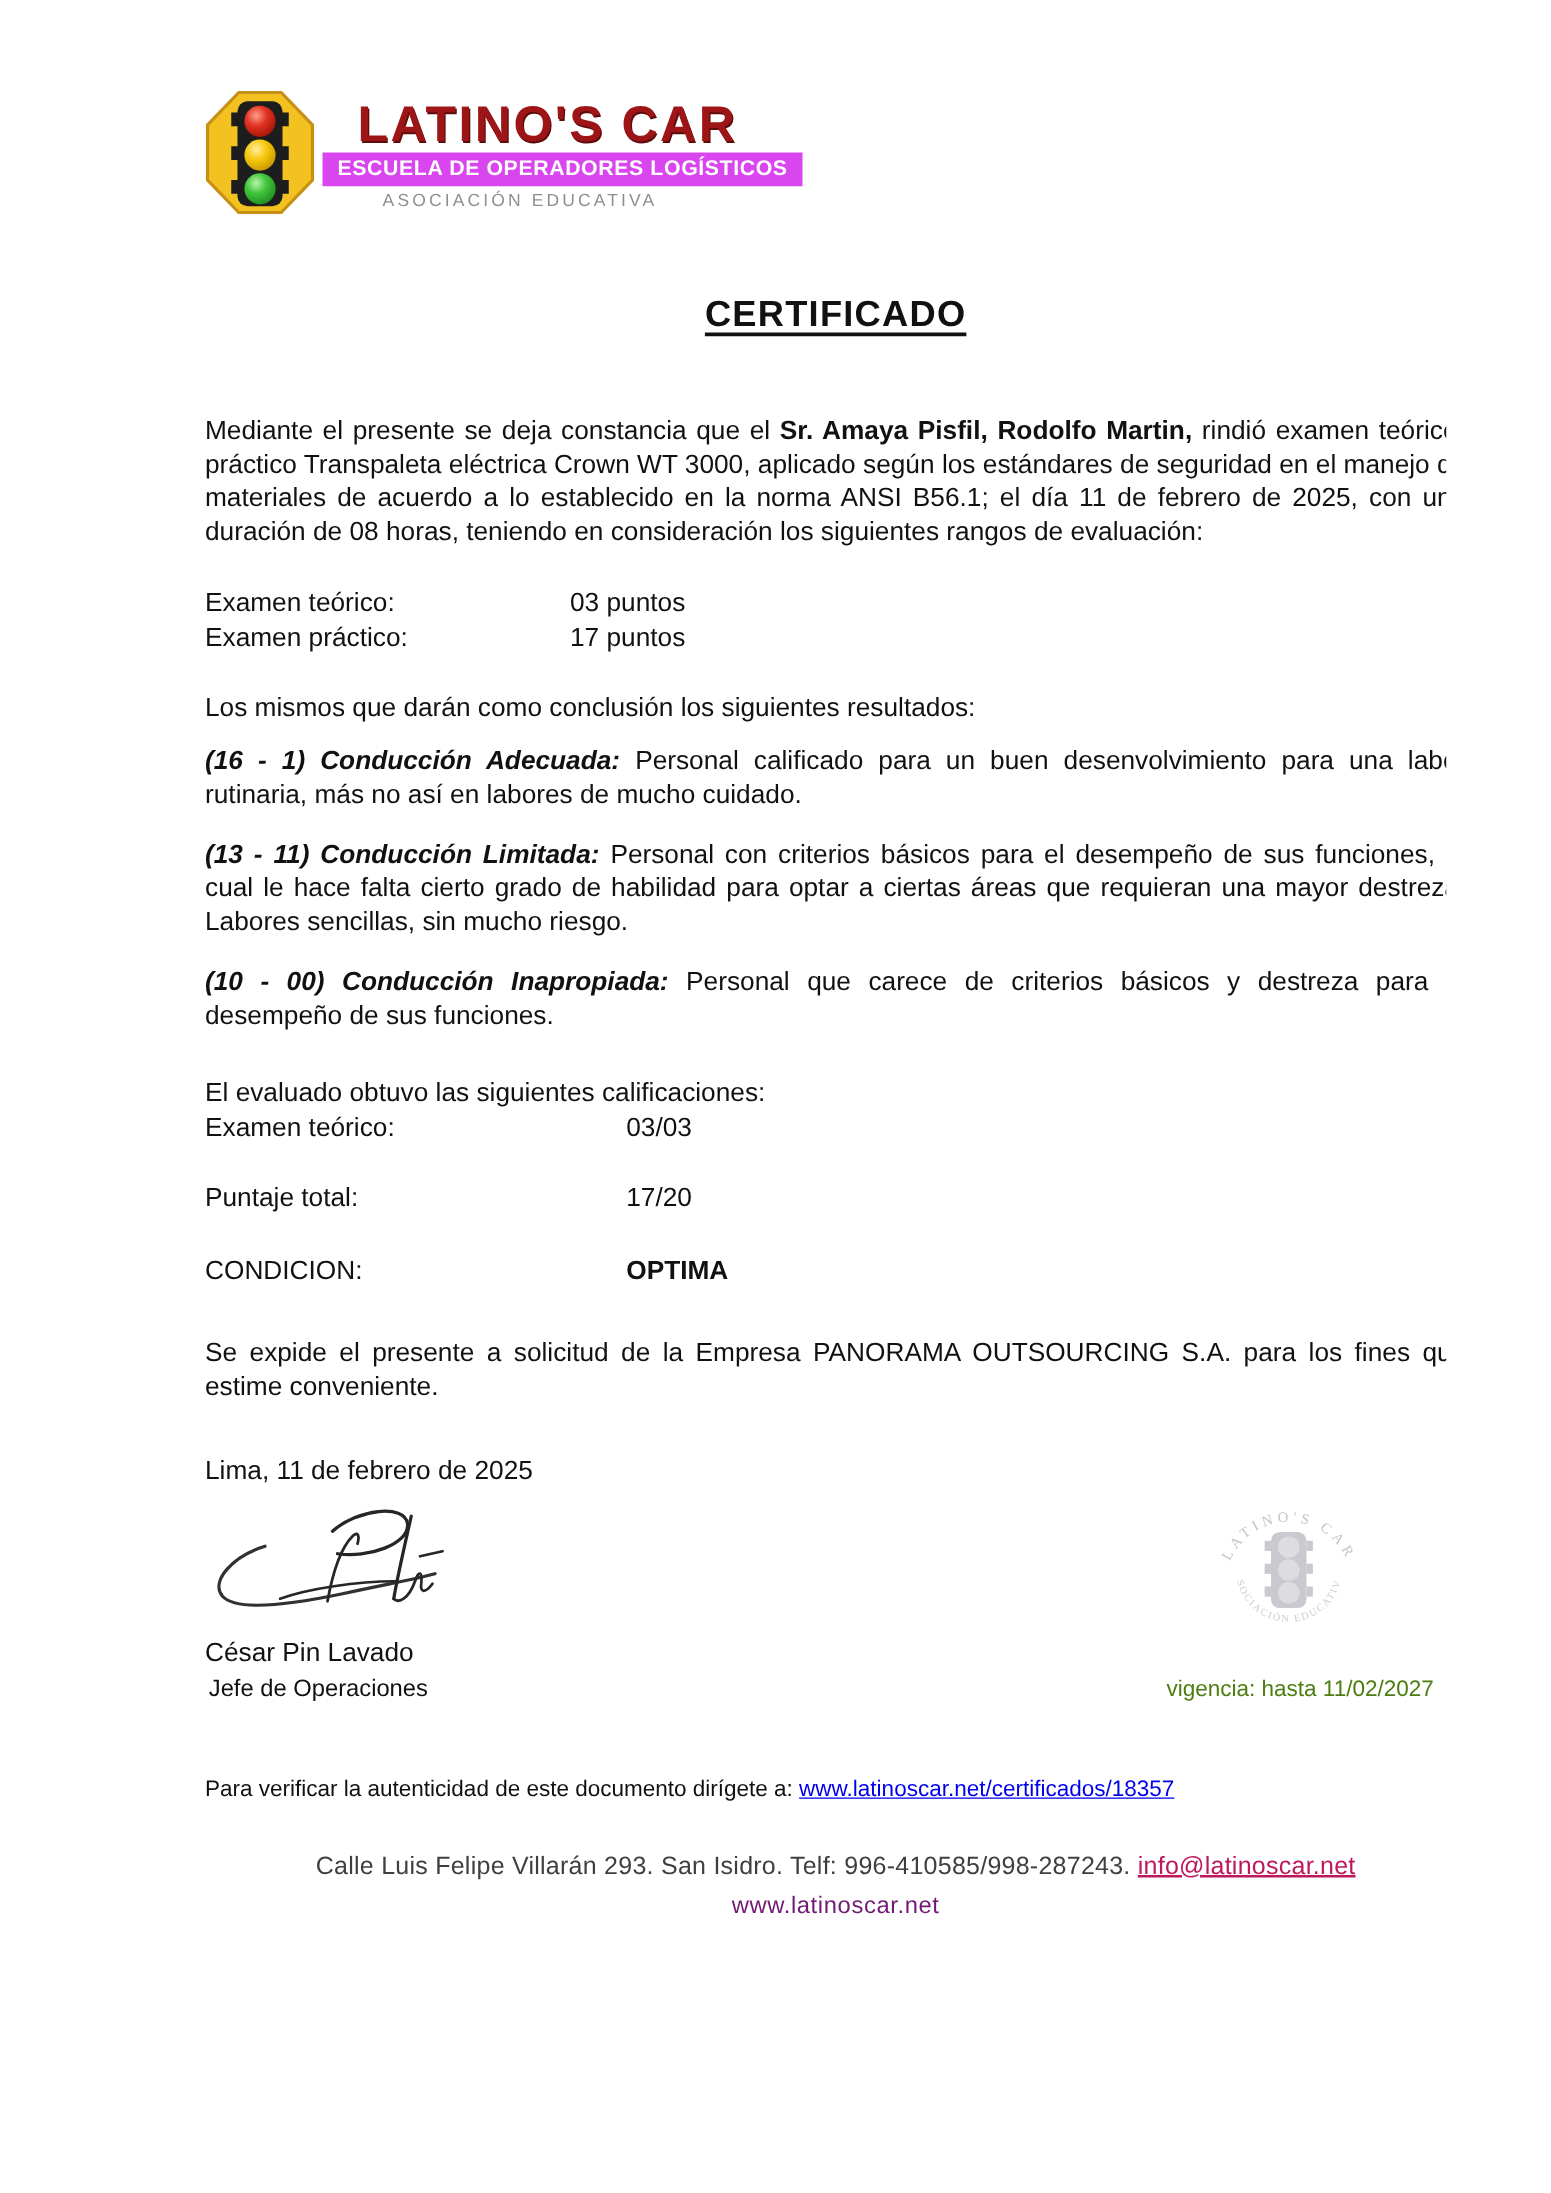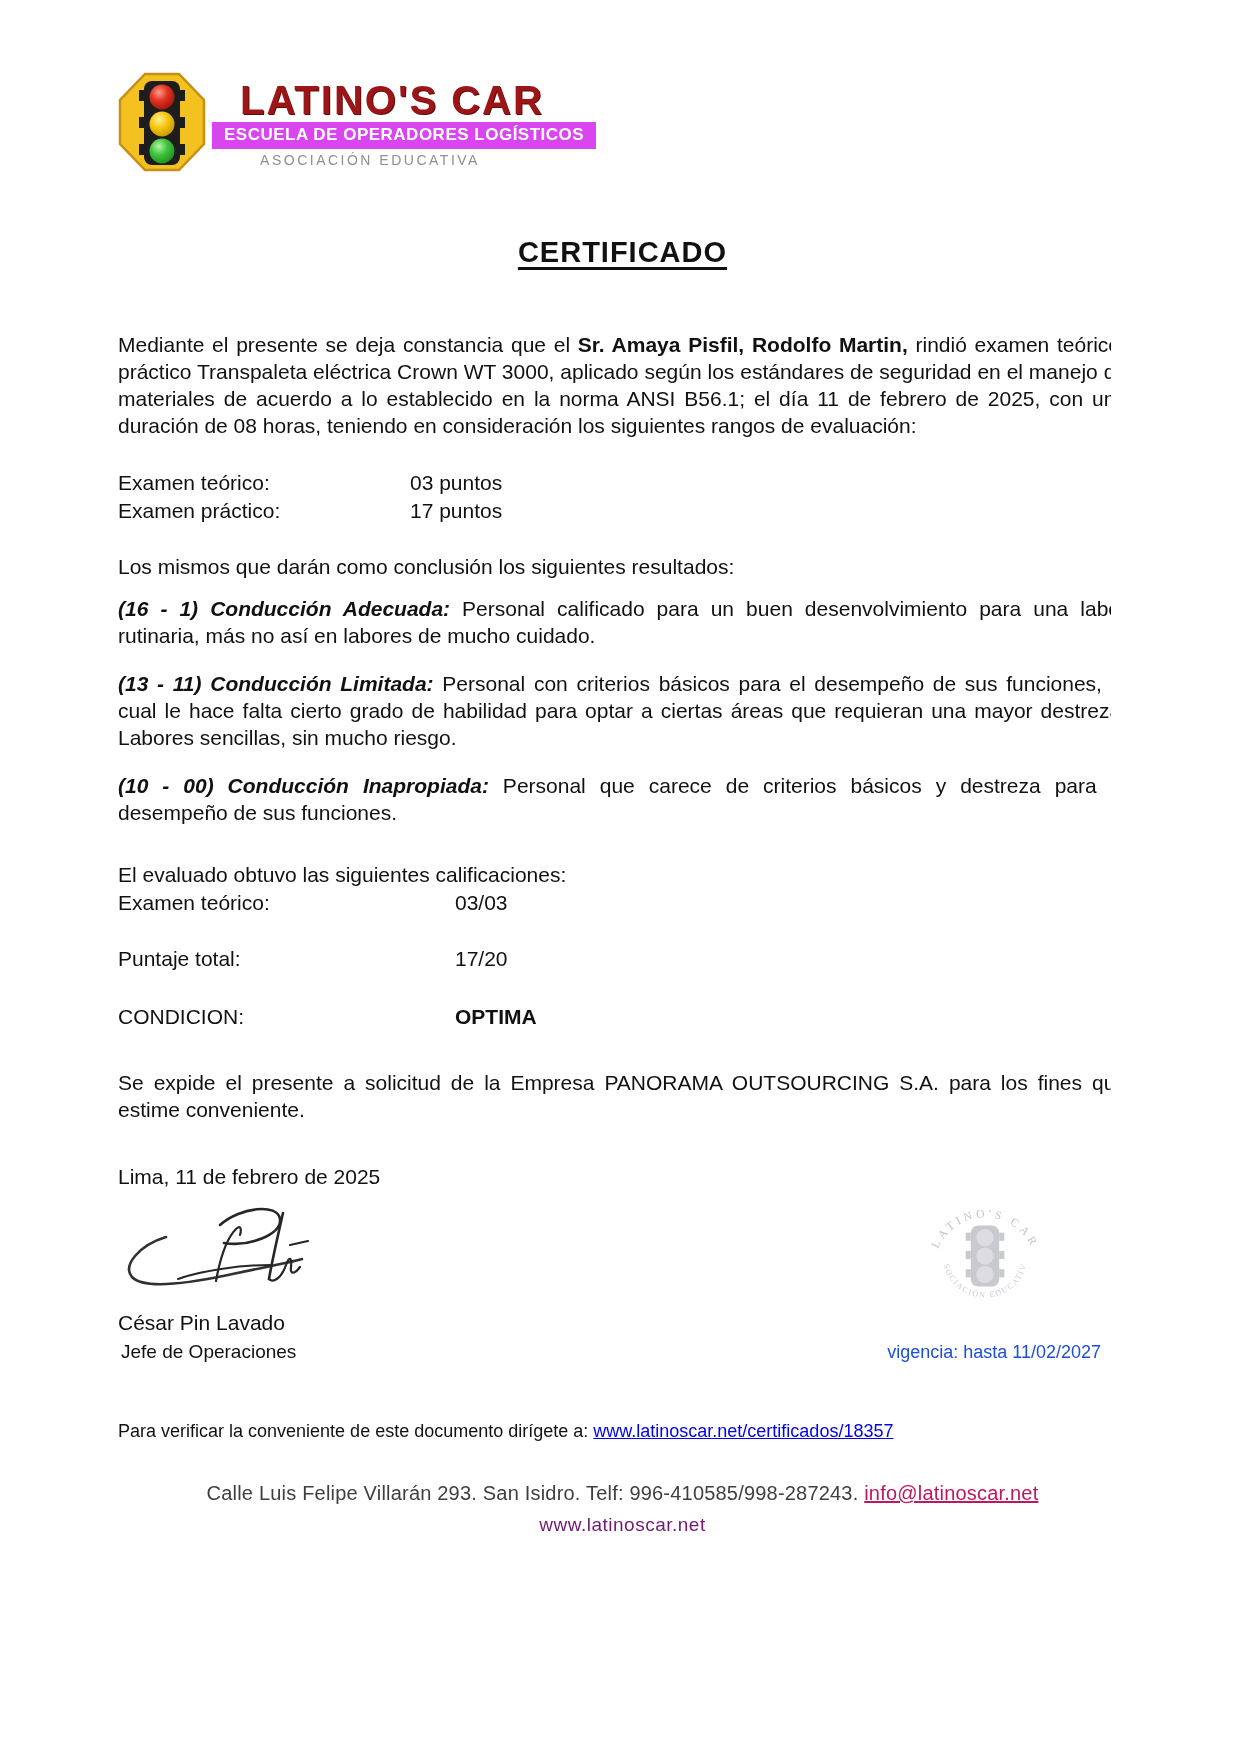--- a/index.html
+++ b/index.html
@@ -3,20 +3,21 @@
 <meta charset="utf-8">
 <style>
   html,body{margin:0;padding:0;background:#ffffff;}
   .page{
     position:relative;
     width:1111px;height:1754px;
     background:#ffffff;
     font-family:"Liberation Sans", sans-serif;
     color:#111111;
     overflow:hidden;
+    margin-left:46px;
   }
   .content{position:absolute;left:118px;top:0;width:1009px;}
 
   
   .logo{display:flex;align-items:flex-start;margin-top:72px;height:100px;}
   .logo-svg{width:88px;height:100px;flex:0 0 auto;}
   .logo-text{margin-left:6px;padding-top:8px;}
   .logo-title{
     font-weight:900;font-size:40px;line-height:40px;letter-spacing:2px;
     color:#9e1517;padding-left:28px;white-space:nowrap;
@@ -59,21 +60,21 @@
   .issue-para{margin-top:38px;}
   .date-line{margin-top:42px;font-size:21px;}
 
   
   .sign-area{position:relative;height:118px;margin-top:4px;}
   .signature-svg{position:absolute;left:2px;top:2px;width:210px;height:110px;}
   .stamp-svg{position:absolute;right:76px;top:-4px;width:132px;height:132px;opacity:.85;}
   .signer-name{font-size:21px;margin-top:0;}
   .signer-line2{display:flex;justify-content:space-between;align-items:baseline;margin-top:6px;}
   .signer-role{font-size:19px;padding-left:3px;}
-  .validity{font-size:18px;padding-right:26px;color:#1d4ed8;}
+  .validity{font-size:18px;padding-right:26px;color:#4d7c0f;}
 
   
   .verify{margin-top:58px;font-size:18px;}
   .verify a{color:#0000ee;text-decoration:underline;}
   .footer{margin-top:40px;text-align:center;font-size:20px;color:#3f3f3f;letter-spacing:.2px;}
   .footer a{color:#be185d;text-decoration:underline;}
   .footer-site{margin-top:9px;text-align:center;font-size:19px;color:#c11212;letter-spacing:.5px;}
 </style>
 </head>
 <body>
@@ -183,19 +184,19 @@
         <circle cx="65" cy="84" r="8.5" fill="#d6d6dc"></circle>
       </svg>
     </div>
 
     <div class="signer-name">César Pin Lavado</div>
     <div class="signer-line2">
       <span class="signer-role">Jefe de Operaciones</span>
       <span class="validity">vigencia: hasta 11/02/2027</span>
     </div>
 
-    <div class="verify"><span>Para verificar la conveniente de este documento dirígete a: </span><a href="#">www.latinoscar.net/certificados/18357</a></div>
+    <div class="verify"><span>Para verificar la autenticidad de este documento dirígete a: </span><a href="#">www.latinoscar.net/certificados/18357</a></div>
 
     <div class="footer"><span>Calle Luis Felipe Villarán 293. San Isidro. Telf: 996-410585/998-287243. </span><a href="#">info@latinoscar.net</a></div>
     <div class="footer-site"><a href="#" style="color:#701a75;text-decoration:none;">www.latinoscar.net</a></div>
 
   </div>
 </div>
 
 </body></html>

